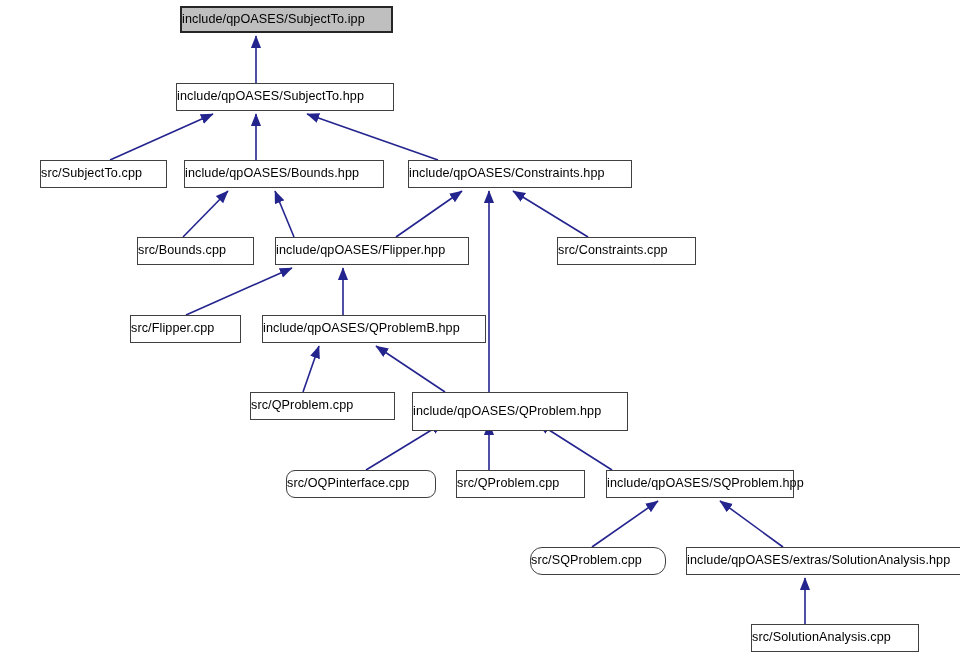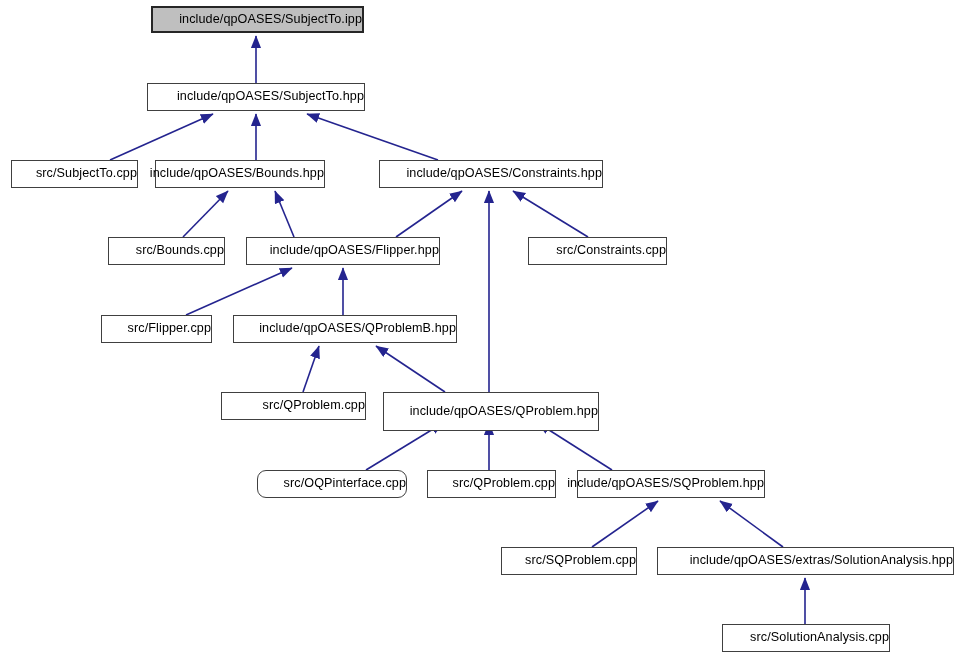--- a/index.html
+++ b/index.html
@@ -26,26 +26,27 @@
     width: 960px;
     height: 659px;
   }
   .node-box {
     position: absolute;
     box-sizing: border-box;
     border: 1px solid #404040;
     background: #ffffff;
     display: flex;
     align-items: center;
-    justify-content: flex-end;
+    justify-content: flex-start;
     font-family: "Liberation Sans", sans-serif;
     font-size: 12.6px;
     color: #000000;
     white-space: nowrap;
     letter-spacing: 0.1px;
+    margin-left: 29px;
   }
   .node-box.highlight {
     background: #bfbfbf;
   }
   .node-label {
     display: block;
     line-height: 1;
     padding-bottom: 1px;
   }
 </style>
@@ -86,21 +87,21 @@
   <div id="node-layer">
       <div class="node-box highlight" style="left: 151px; top: 6px; width: 213px; height: 27px; background: rgb(191, 191, 191); border-color: rgb(38, 38, 38); border-width: 2px;">
         <span class="node-label">include/qpOASES/SubjectTo.ipp</span>
       </div>
       <div class="node-box" style="left: 147px; top: 83px; width: 218px; height: 28px; background: rgb(255, 255, 255); border-color: rgb(64, 64, 64);">
         <span class="node-label">include/qpOASES/SubjectTo.hpp</span>
       </div>
       <div class="node-box" style="left: 11px; top: 160px; width: 127px; height: 28px; background: rgb(255, 255, 255); border-color: rgb(64, 64, 64);">
         <span class="node-label">src/SubjectTo.cpp</span>
       </div>
-      <div class="node-box" style="left: 155px; top: 160px; width: 170px; height: 28px; background: rgb(255, 255, 255); border-color: rgb(64, 64, 64);">
+      <div class="node-box" style="left: 155px; top: 160px; width: 200px; height: 28px; background: rgb(255, 255, 255); border-color: rgb(64, 64, 64);">
         <span class="node-label">include/qpOASES/Bounds.hpp</span>
       </div>
       <div class="node-box" style="left: 379px; top: 160px; width: 224px; height: 28px; background: rgb(255, 255, 255); border-color: rgb(64, 64, 64);">
         <span class="node-label">include/qpOASES/Constraints.hpp</span>
       </div>
       <div class="node-box" style="left: 108px; top: 237px; width: 117px; height: 28px; background: rgb(255, 255, 255); border-color: rgb(64, 64, 64);">
         <span class="node-label">src/Bounds.cpp</span>
       </div>
       <div class="node-box" style="left: 246px; top: 237px; width: 194px; height: 28px; background: rgb(255, 255, 255); border-color: rgb(64, 64, 64);">
         <span class="node-label">include/qpOASES/Flipper.hpp</span>
@@ -122,21 +123,21 @@
       </div>
       <div class="node-box" style="left: 257px; top: 470px; width: 150px; height: 28px; background: rgb(255, 255, 255); border-color: rgb(64, 64, 64); border-radius: 9px;">
         <span class="node-label">src/OQPinterface.cpp</span>
       </div>
       <div class="node-box" style="left: 427px; top: 470px; width: 129px; height: 28px; background: rgb(255, 255, 255); border-color: rgb(64, 64, 64);">
         <span class="node-label">src/QProblem.cpp</span>
       </div>
       <div class="node-box" style="left: 577px; top: 470px; width: 188px; height: 28px; background: rgb(255, 255, 255); border-color: rgb(64, 64, 64);">
         <span class="node-label">include/qpOASES/SQProblem.hpp</span>
       </div>
-      <div class="node-box" style="left: 501px; top: 547px; width: 136px; height: 28px; background: rgb(255, 255, 255); border-color: rgb(64, 64, 64);">
+      <div class="node-box" style="left: 501px; top: 547px; width: 136px; height: 28px; background: rgb(255, 255, 255); border-color: rgb(64, 64, 64); border-radius: 12px;">
         <span class="node-label">src/SQProblem.cpp</span>
       </div>
       <div class="node-box" style="left: 657px; top: 547px; width: 297px; height: 28px; background: rgb(255, 255, 255); border-color: rgb(64, 64, 64);">
         <span class="node-label">include/qpOASES/extras/SolutionAnalysis.hpp</span>
       </div>
       <div class="node-box" style="left: 722px; top: 624px; width: 168px; height: 28px; background: rgb(255, 255, 255); border-color: rgb(64, 64, 64);">
         <span class="node-label">src/SolutionAnalysis.cpp</span>
       </div>
     </div>
 

